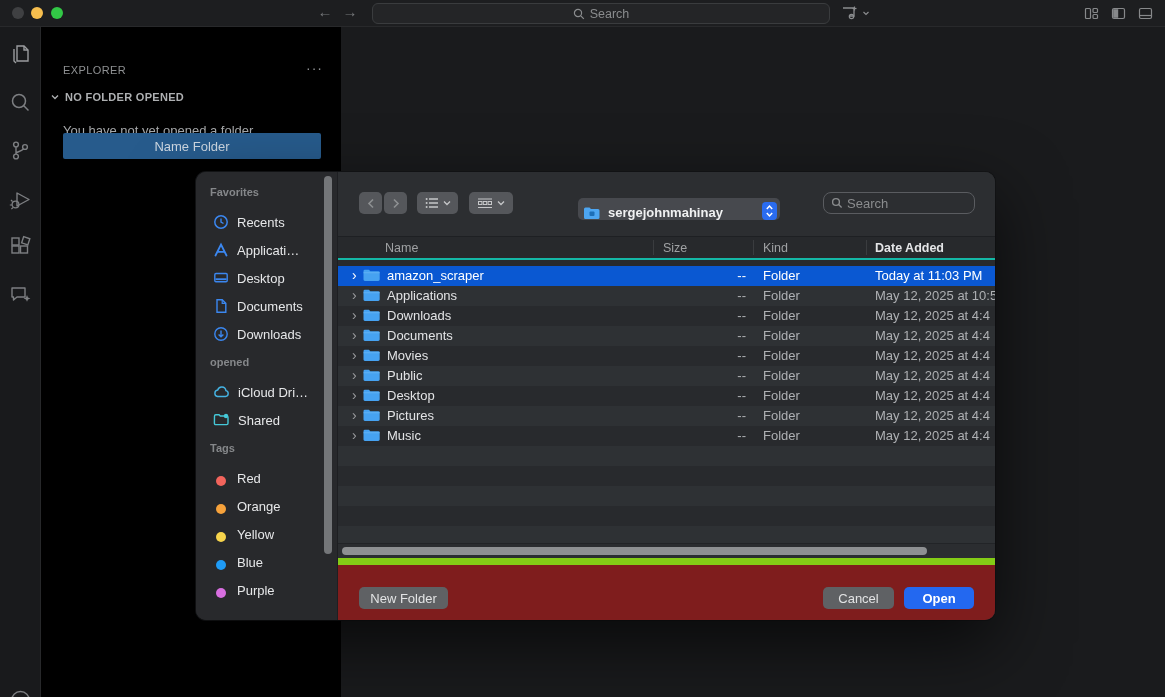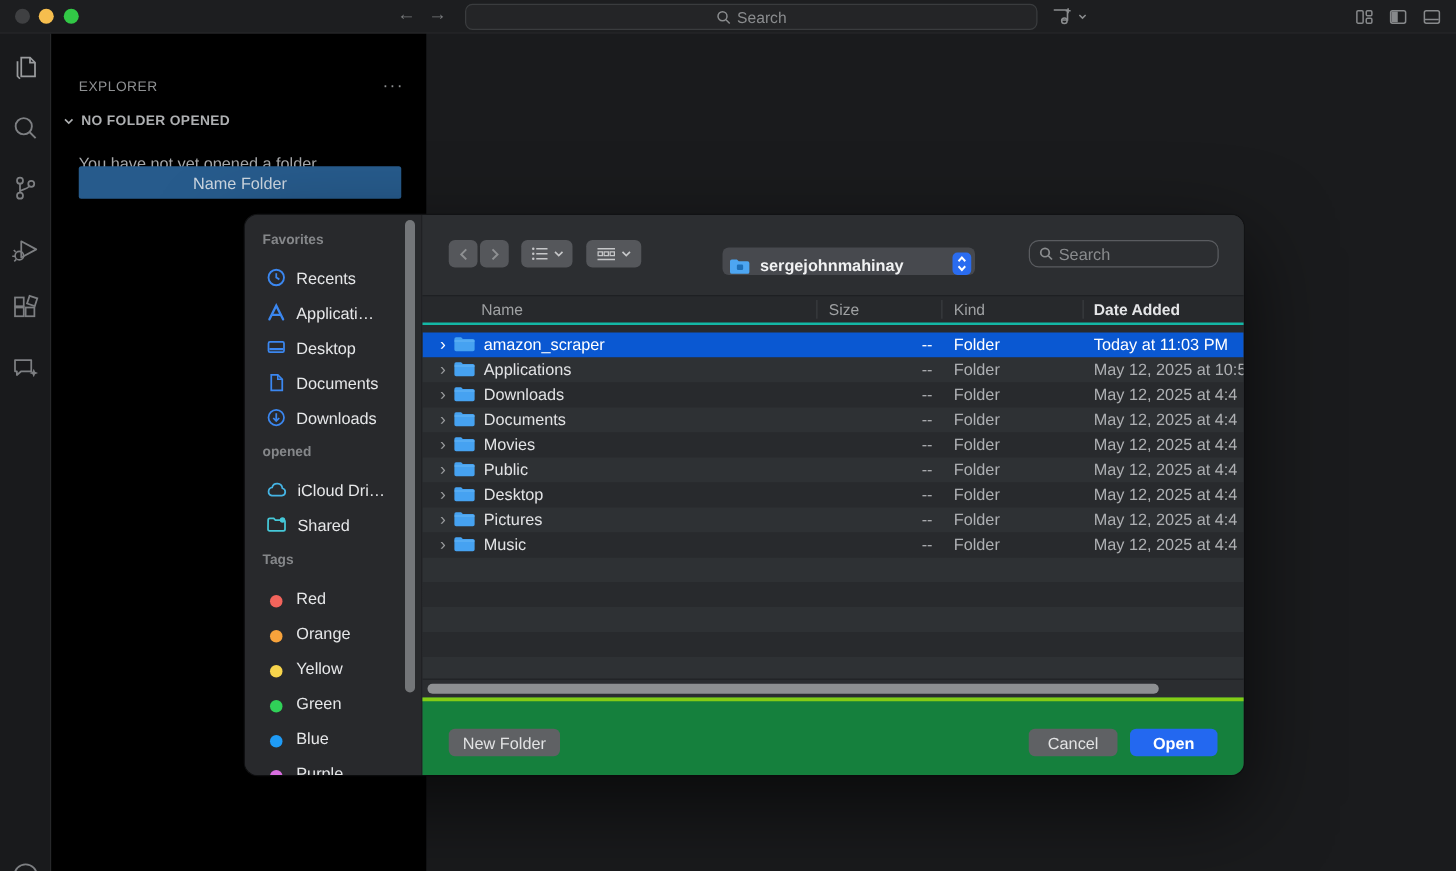--- a/index.html
+++ b/index.html
@@ -96,21 +96,21 @@
   .frow .fkind { position:absolute; left:425px; top:2px; }
   .frow .fdate { position:absolute; left:537px; right:0; top:2px; white-space:nowrap; overflow:hidden; }
   .frow.selected .fsize, .frow.selected .fkind, .frow.selected .fdate { color:#fff; }
   .empty-stripes { flex:1;
     background:repeating-linear-gradient(to bottom, #2e3134 0 20px, #282a2d 20px 40px); }
 
   .hscroll { height:15px; background:#2b2d30; border-top:1px solid #222427; position:relative; flex:none; }
   .hscroll .thumb { position:absolute; left:4px; top:3px; width:585px; height:8px;
     background:#8e9092; border-radius:4px; }
 
-  .dlg-footer { height:62px; border-top:3px solid #84cc16; background:#15803d; position:relative; flex:none; }
+  .dlg-footer { height:62px; border-top:7px solid #84cc16; background:#7f1d1d; position:relative; flex:none; }
   .dlg-btn { position:absolute; top:22px; height:22px; border:none; border-radius:5px;
     font-size:13px; font-family:inherit; color:#e2e3e4; background:#5f6164; }
   .btn-newfolder { left:21px; width:89px; }
   .btn-cancel { left:485px; width:71px; }
   .btn-open { left:566px; width:70px; background:#2368f0; color:#fff; font-weight:bold; }
 </style>
 </head>
 <body>
 
 <div class="titlebar">
@@ -286,26 +286,20 @@
           <span>Orange</span>
         </div>
         <div class="sb-item">
           <span style="display: flex;">
             <span class="tag-dot" style="background:#f7d44c"></span>
           </span>
           <span>Yellow</span>
         </div>
         <div class="sb-item">
           <span style="display: flex;">
-            <span class="tag-dot" style="background:#30d158"></span>
-          </span>
-          <span>Green</span>
-        </div>
-        <div class="sb-item">
-          <span style="display: flex;">
             <span class="tag-dot" style="background:#1f9bf6"></span>
           </span>
           <span>Blue</span>
         </div>
         <div class="sb-item">
           <span style="display: flex;">
             <span class="tag-dot" style="background:#d86ee0"></span>
           </span>
           <span>Purple</span>
         </div>

